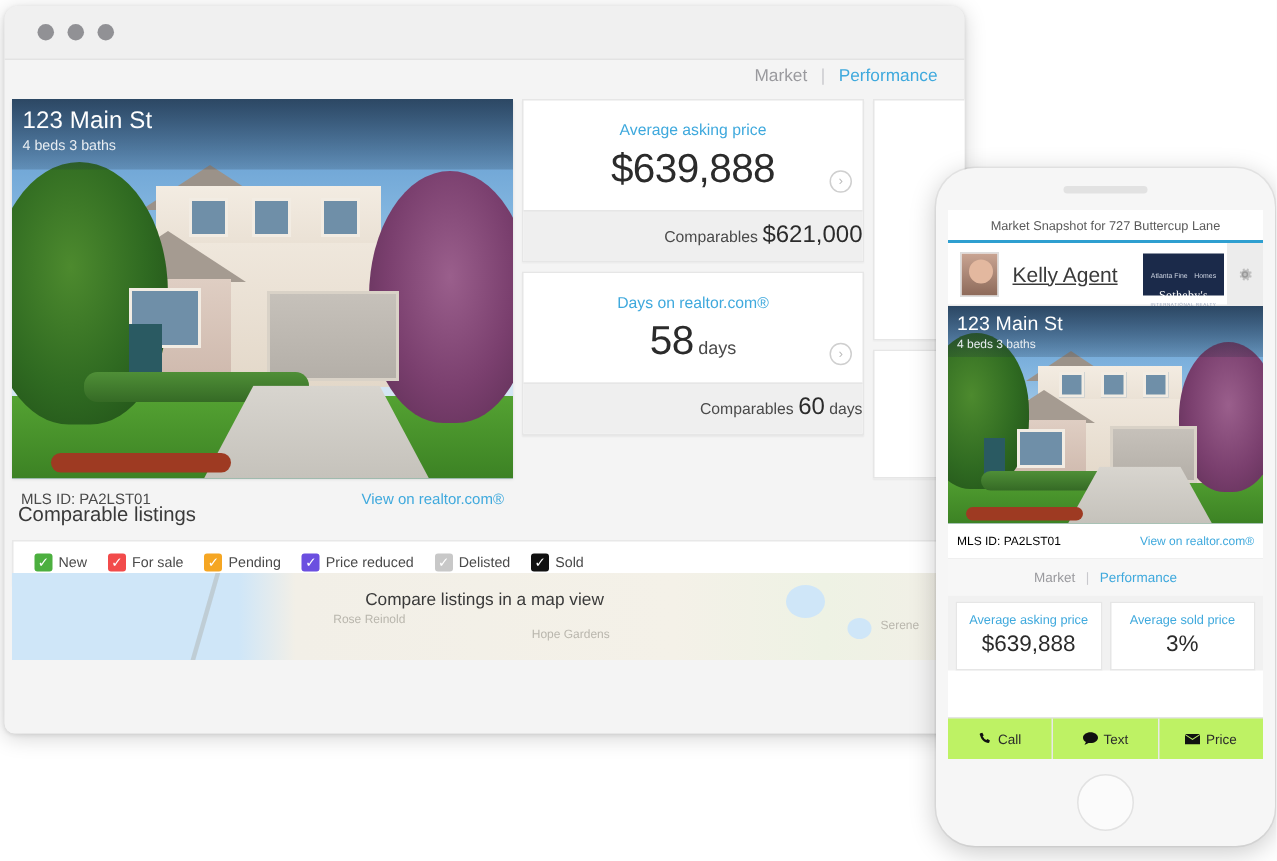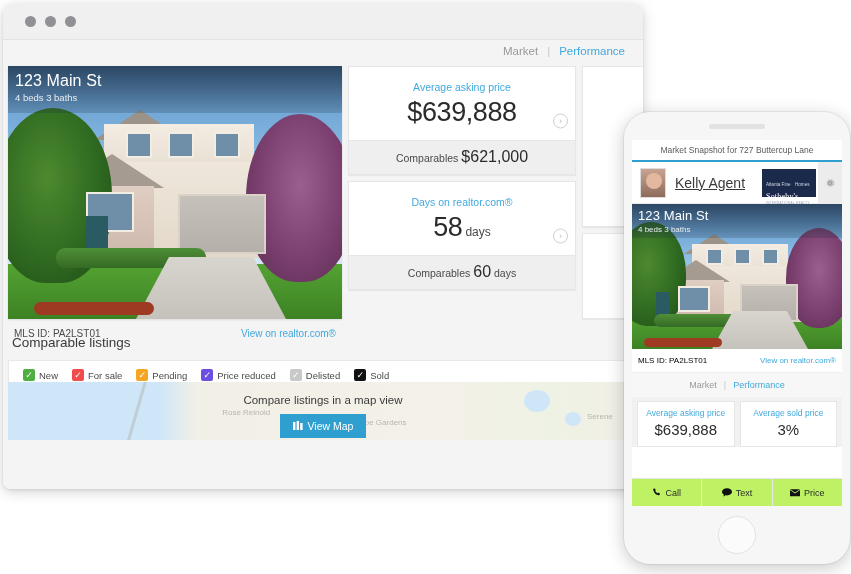--- a/index.html
+++ b/index.html
@@ -93,21 +93,21 @@
   .stat-card {
     position: relative; width: 228px; background: #fff;
     border: 1px solid #e6e6e6; box-shadow: 0 1px 1px rgba(0,0,0,.05);
   }
   .stat-top { padding: 14px 0 12px; text-align: center; }
   .stat-label { color: #3fa9dd; font-size: 10.5px; }
   .stat-value { font-size: 27px; color: #2b2b2b; font-weight: 400; margin-top: 4px; letter-spacing: -.4px; }
   .stat-value .unit { font-size: 12px; color: #4a4a4a; margin-left: 3px; letter-spacing: 0; }
   .stat-foot {
     background: #efefef; border-top: 1px solid #e6e6e6;
-    text-align: center; padding: 7px 0 8px;
+    text-align: right; padding: 7px 0 8px;
     font-size: 10.5px; color: #4a4a4a;
   }
   .stat-foot b { font-size: 16px; font-weight: 400; color: #2b2b2b; margin-left: 3px; }
   .arrow-btn {
     position: absolute; right: 7px; top: 50%; transform: translateY(-50%);
     width: 15px; height: 15px; border-radius: 50%;
     border: 1.5px solid #cfcfcf; color: #bdbdbd;
     font-size: 9px; line-height: 12px; text-align: center;
   }
   
@@ -176,21 +176,21 @@
     border: 1px solid #ddd; position: relative; overflow: hidden;
   }
   .p-avatar::after {
     content:''; position:absolute; left:5px; top:4px; width:16px; height:16px;
     border-radius:50%; background:#e3b89f;
   }
   .p-agent-name { font-size: 14px; color: #3a3a3a; text-decoration: underline; }
   .p-logo {
     position: absolute; right: 26px; top: 7px;
     width: 54px; height: 28px; background: #1b2a4a;
-    color: #fff; padding: 3px 4px 0;
+    color: #fff; padding: 3px 4px 0; text-align: center;
   }
   .p-logo-1 { font-size: 4.6px; line-height: 5.4px; color:#cfd6e4; }
   .p-logo-2 { font-size: 8px; font-family: "Liberation Serif", serif; margin-top: 2px; letter-spacing:.2px; }
   .p-logo-3 { font-size: 3px; color:#97a2b8; letter-spacing:.4px; }
   .p-gear {
     position: absolute; right: 0; top: 0; width: 24px; height: 42px;
     background: #ececec; display: flex; align-items: center; justify-content: center;
     color: #9a9a9a; font-size: 12px;
   }
   .p-photo { position: relative; height: 145px; background: #86a6c8; overflow: hidden; }
@@ -348,30 +348,20 @@
 
       <div class="map-strip">
         <div class="map-river"></div>
         <div class="map-blob1"></div>
         <div class="map-blob2"></div>
         <div class="map-lbl">Rose Reinold</div>
         <div class="map-lbl2">Hope Gardens</div>
         <div class="map-lbl3">Serene</div>
         <div class="map-cta">
           <div class="map-cta-text">Compare listings in a map view</div>
-          <button class="view-map-btn">
-            <span>
-              <svg width="10" height="10" viewBox="0 0 10 10">
-                  <rect x="0" y="1" width="2.4" height="8" fill="#fff"></rect>
-                  <rect x="3.6" y="0" width="2.4" height="9" fill="#fff"></rect>
-                  <rect x="7.2" y="2" width="2.4" height="7" fill="#fff"></rect>
-                </svg>
-            </span>
-            <span>View Map</span>
-          </button>
         </div>
       </div>
 
     </div>
   </div>
 
   <div class="phone">
     <div class="phone-top">
       <span class="speaker"></span>
     </div>

